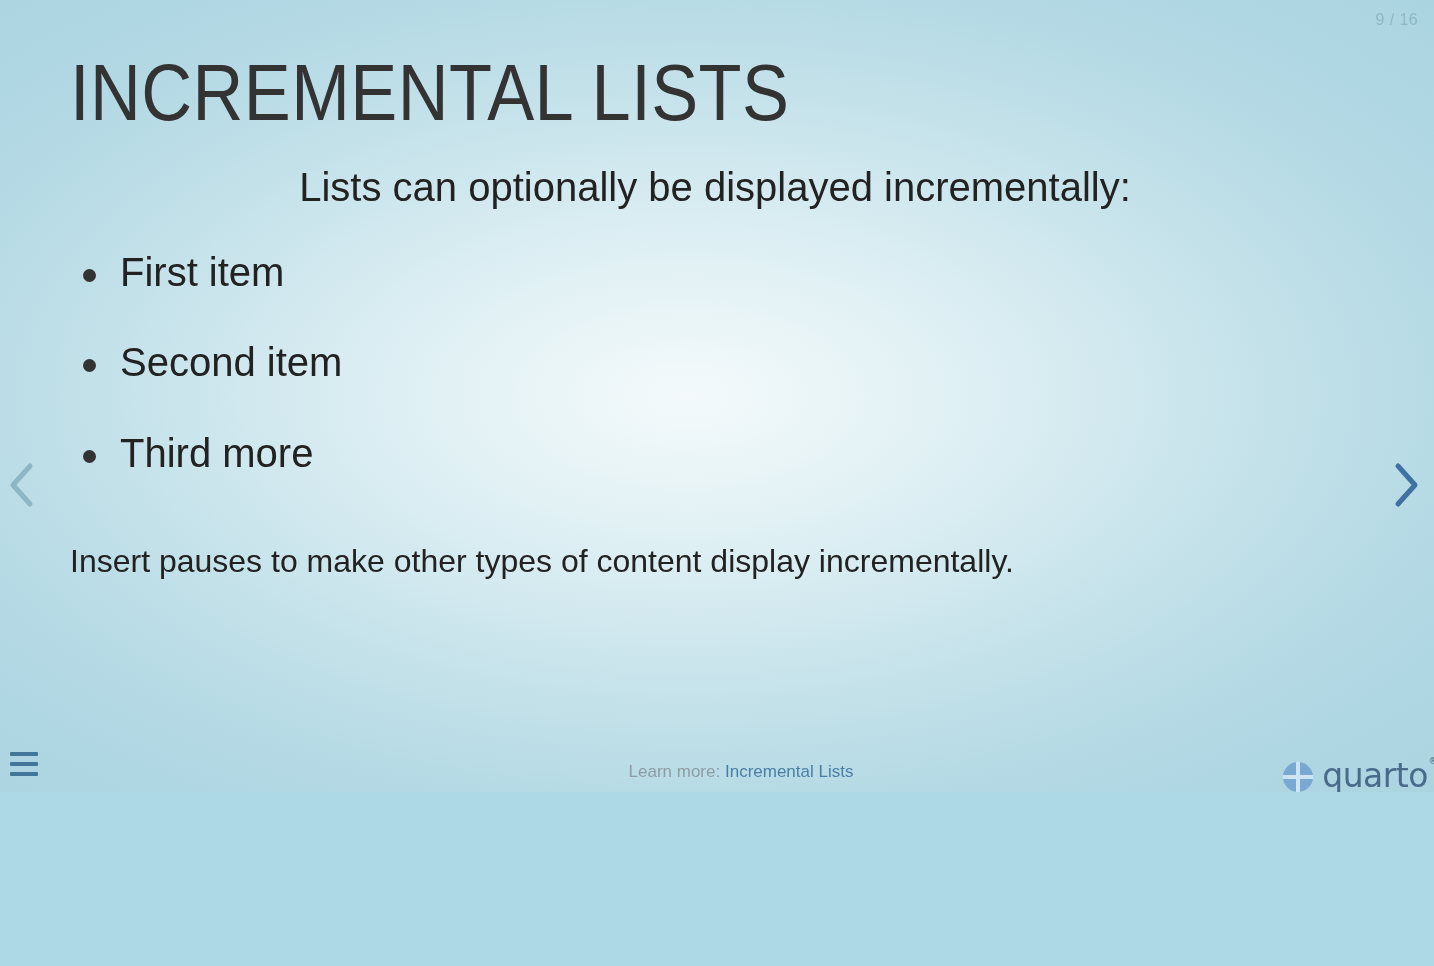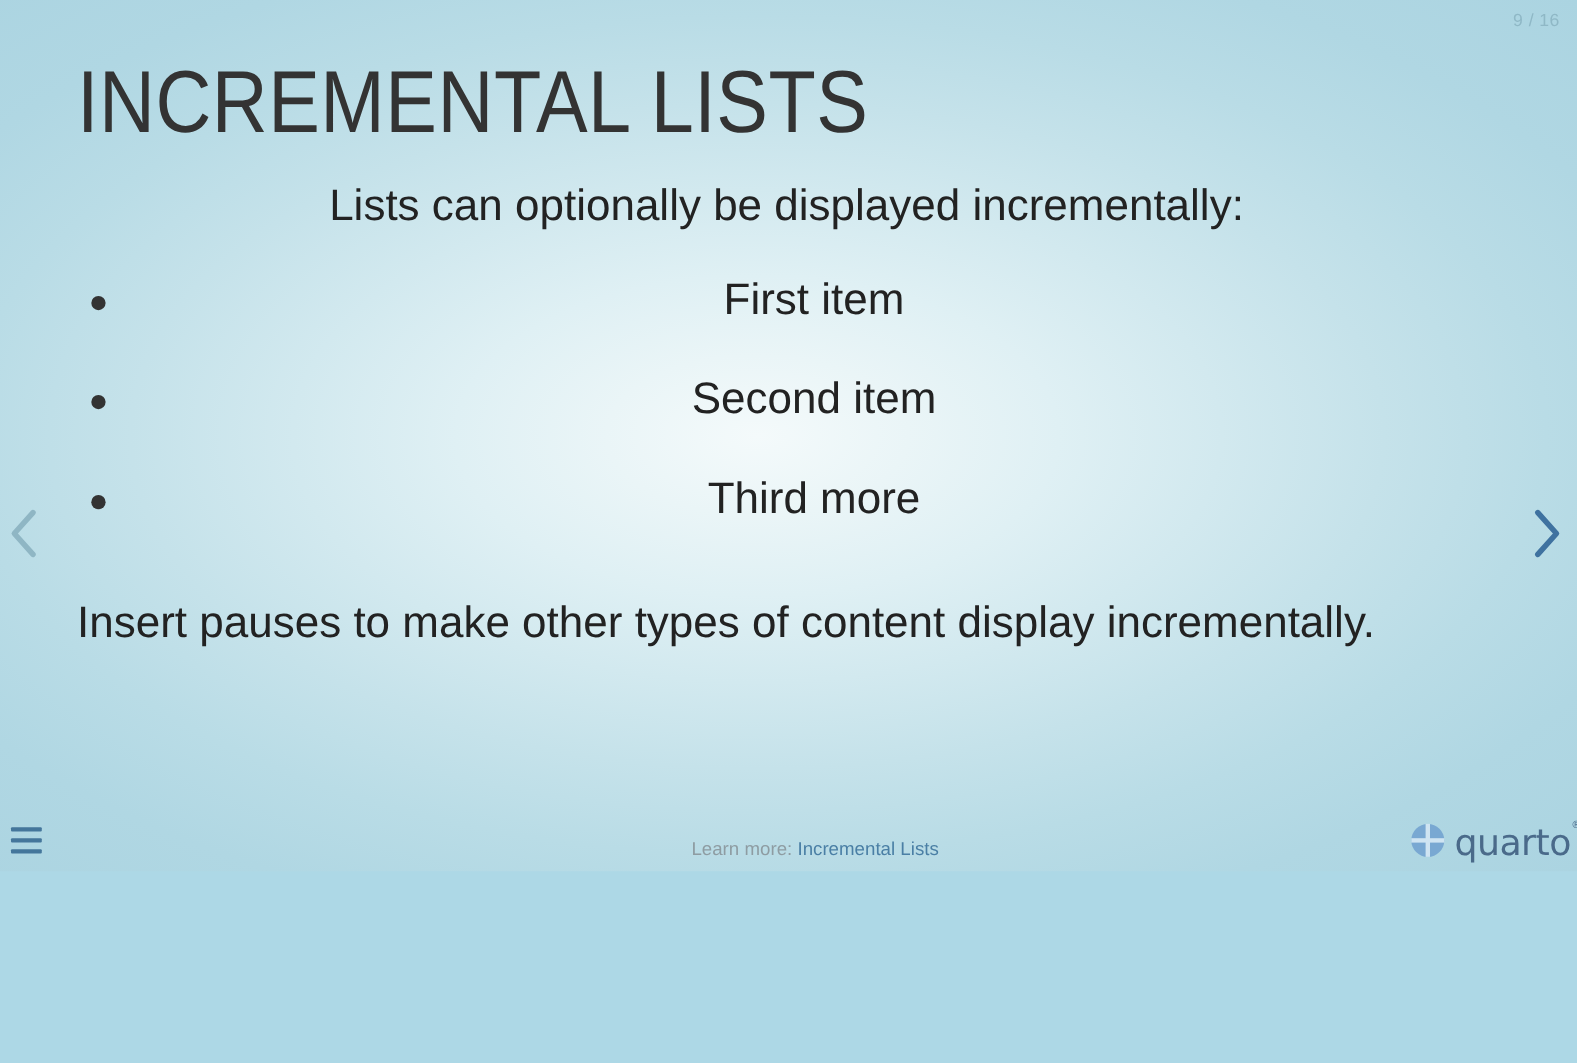--- a/index.html
+++ b/index.html
@@ -72,21 +72,20 @@
     line-height: 1.25;
     color: #222222;
     font-weight: 400;
     text-align: center;
   }
 
   #bullet-list {
     list-style: none;
     margin: 36px 0 17px 0;
     padding: 0;
-    text-align: center;
   }
 
   #bullet-list li {
     position: relative;
     font-size: 40px;
     line-height: 1.22;
     color: #222222;
     padding-left: 50px;
     margin-bottom: 42px;
   }
@@ -97,21 +96,21 @@
     left: 13px;
     top: 21px;
     width: 13px;
     height: 13px;
     border-radius: 50%;
     background: #333333;
   }
 
   #closing-paragraph {
     margin: 62px 0 0 0;
-    font-size: 40px;
+    font-size: 32px;
     line-height: 1.34;
     color: #222222;
     max-width: 1230px;
   }
 
   
   .nav-chevron {
     position: absolute;
     top: 458px;
     width: 42px;
@@ -159,23 +158,23 @@
   }
   #footer-link {
     color: #4a7fa5;
     text-decoration: none;
     cursor: pointer;
   }
 
   #quarto-logo {
     position: absolute;
     right: 6px;
-    bottom: 10px;
+    bottom: 0;
     display: flex;
-    align-items: flex-start;
+    align-items: flex-end;
     gap: 9px;
     cursor: pointer;
   }
   #quarto-mark {
     position: relative;
     width: 30px;
     height: 30px;
     border-radius: 50%;
     background: #79a8d2;
     flex: none;

